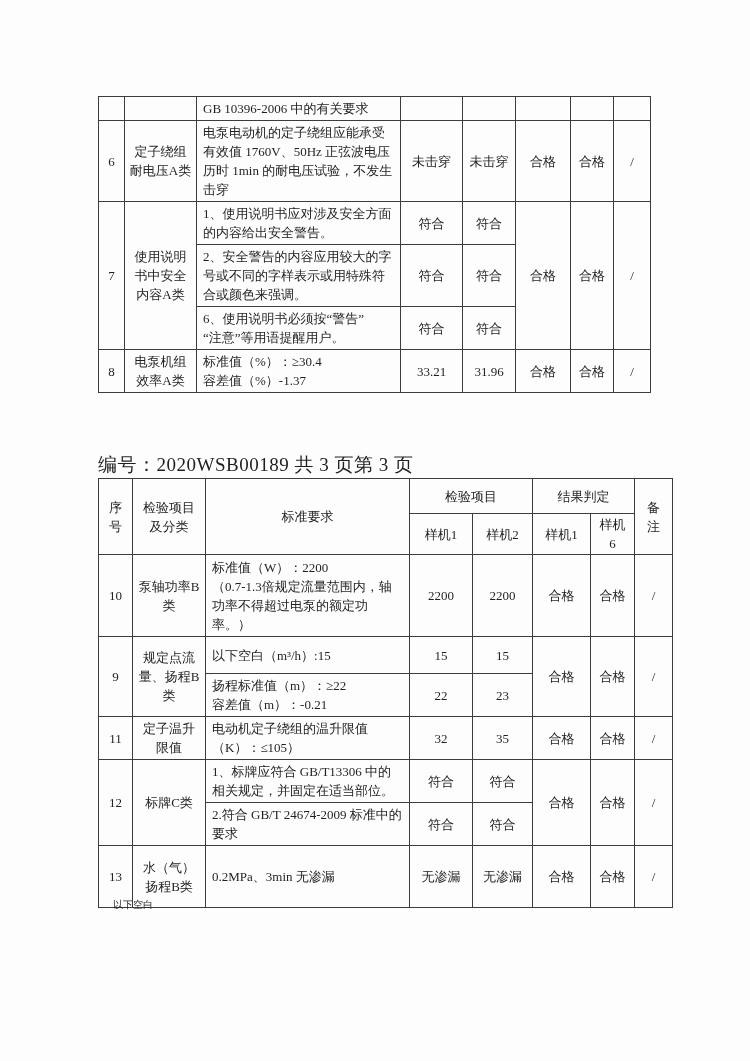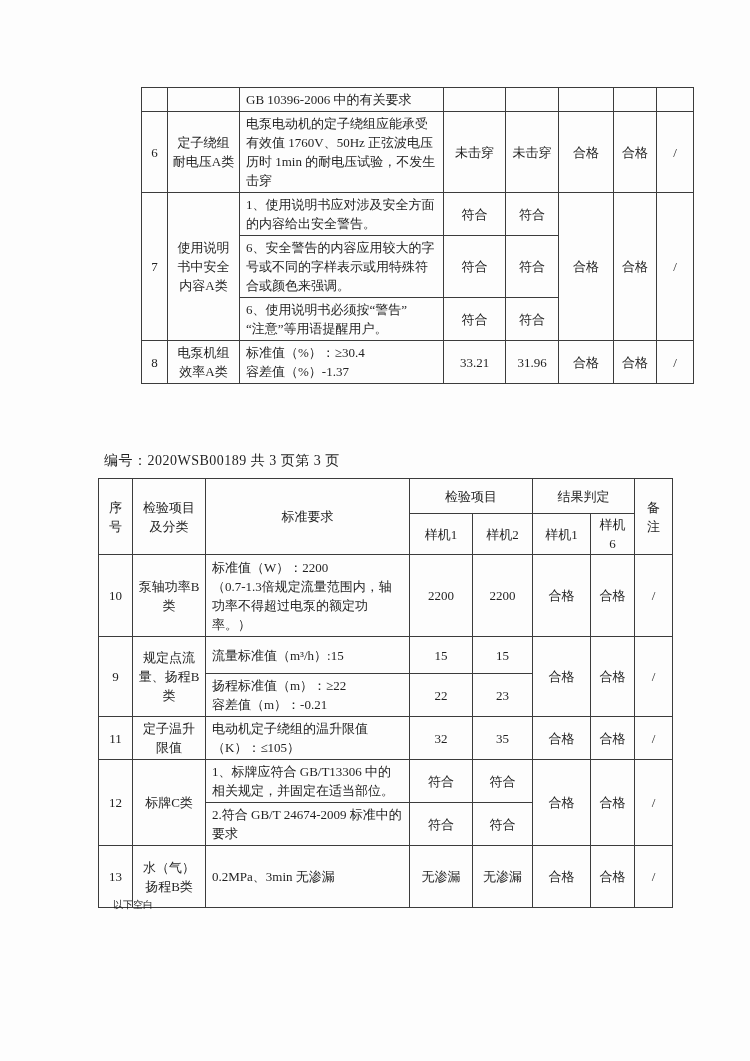--- a/index.html
+++ b/index.html
@@ -12,25 +12,25 @@
   table{border-collapse:collapse;table-layout:fixed;position:absolute;background:#fdfdfd;}
   td{
     border:1px solid #3c3c3c;
     font-size:13px;line-height:19px;
     text-align:center;vertical-align:middle;
     padding:1px 4px;
     white-space:pre-line;
     overflow-wrap:break-word;
   }
   td.req{text-align:left;padding:2px 6px;}
-  #table1{left:98px;top:87px;width:552px;margin-left:43px;}
+  #table1{left:98px;top:96px;width:552px;}
   #table2{left:98px;top:478px;width:574px;}
   .caption{
-    position:absolute;left:104px;top:452px;
-    font-size:14px;letter-spacing:.5px;
+    position:absolute;left:98px;top:452px;
+    font-size:19px;letter-spacing:.5px;
   }
   .footer-note{
     position:absolute;left:113px;top:898px;
     font-size:10px;
   }
 </style>
 </head>
 <body>
 
 <table id="table1">
@@ -69,21 +69,21 @@
     <td rowspan="3">7</td>
     <td rowspan="3">使用说明书中安全内容A类</td>
     <td class="req">1、使用说明书应对涉及安全方面的内容给出安全警告。</td>
     <td>符合</td>
     <td>符合</td>
     <td rowspan="3">合格</td>
     <td rowspan="3">合格</td>
     <td rowspan="3">/</td>
   </tr>
   <tr style="height:61px">
-    <td class="req">6、安全警告的内容应用较大的字号或不同的字样表示或用特殊符合或颜色来强调。</td>
+    <td class="req">2、安全警告的内容应用较大的字号或不同的字样表示或用特殊符合或颜色来强调。</td>
     <td>符合</td>
     <td>符合</td>
   </tr>
   <tr style="height:40px">
     <td class="req">6、使用说明书必须按“警告”
 “注意”等用语提醒用户。</td>
     <td>符合</td>
     <td>符合</td>
   </tr>
   <tr style="height:42px">
@@ -139,21 +139,21 @@
 （0.7-1.3倍规定流量范围内，轴功率不得超过电泵的额定功率。）</td>
     <td>2200</td>
     <td>2200</td>
     <td>合格</td>
     <td>合格</td>
     <td>/</td>
   </tr>
   <tr style="height:37px">
     <td rowspan="2">9</td>
     <td rowspan="2">规定点流量、扬程B类</td>
-    <td class="req">流量标准值（m³/h）:15</td>
+    <td class="req">以下空白（m³/h）:15</td>
     <td>15</td>
     <td>15</td>
     <td rowspan="2">合格</td>
     <td rowspan="2">合格</td>
     <td rowspan="2">/</td>
   </tr>
   <tr style="height:40px">
     <td class="req">扬程标准值（m）：≥22
 容差值（m）：-0.21</td>
     <td>22</td>

